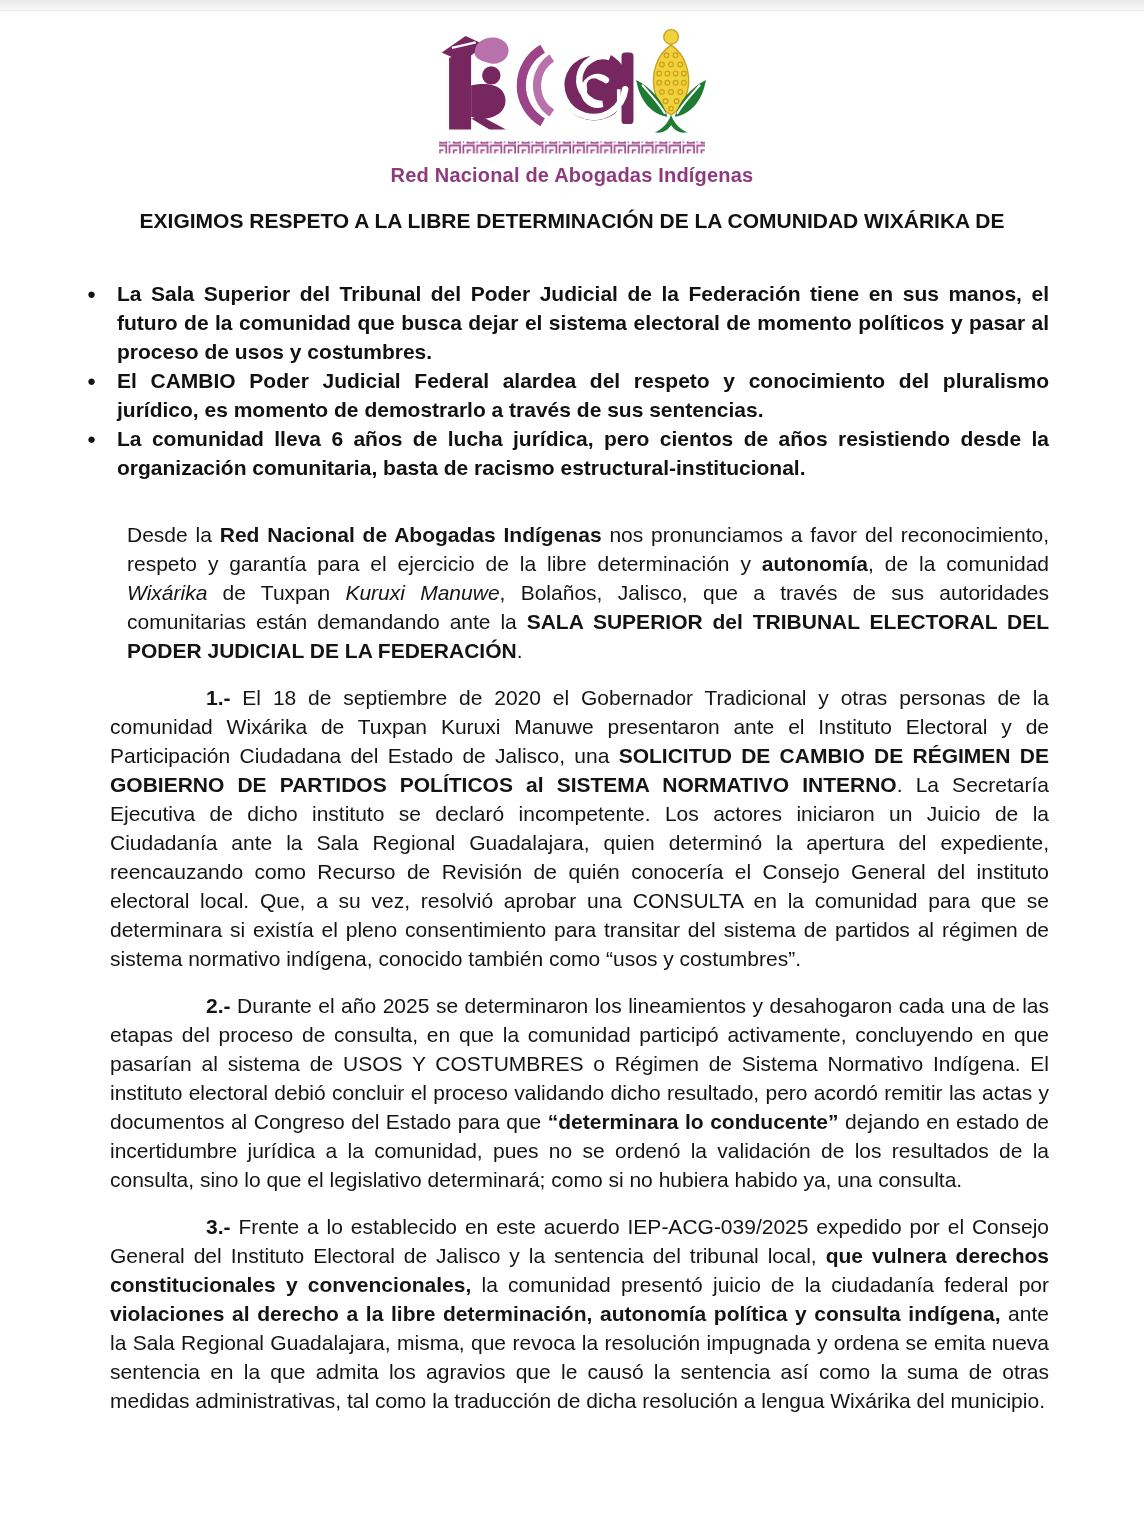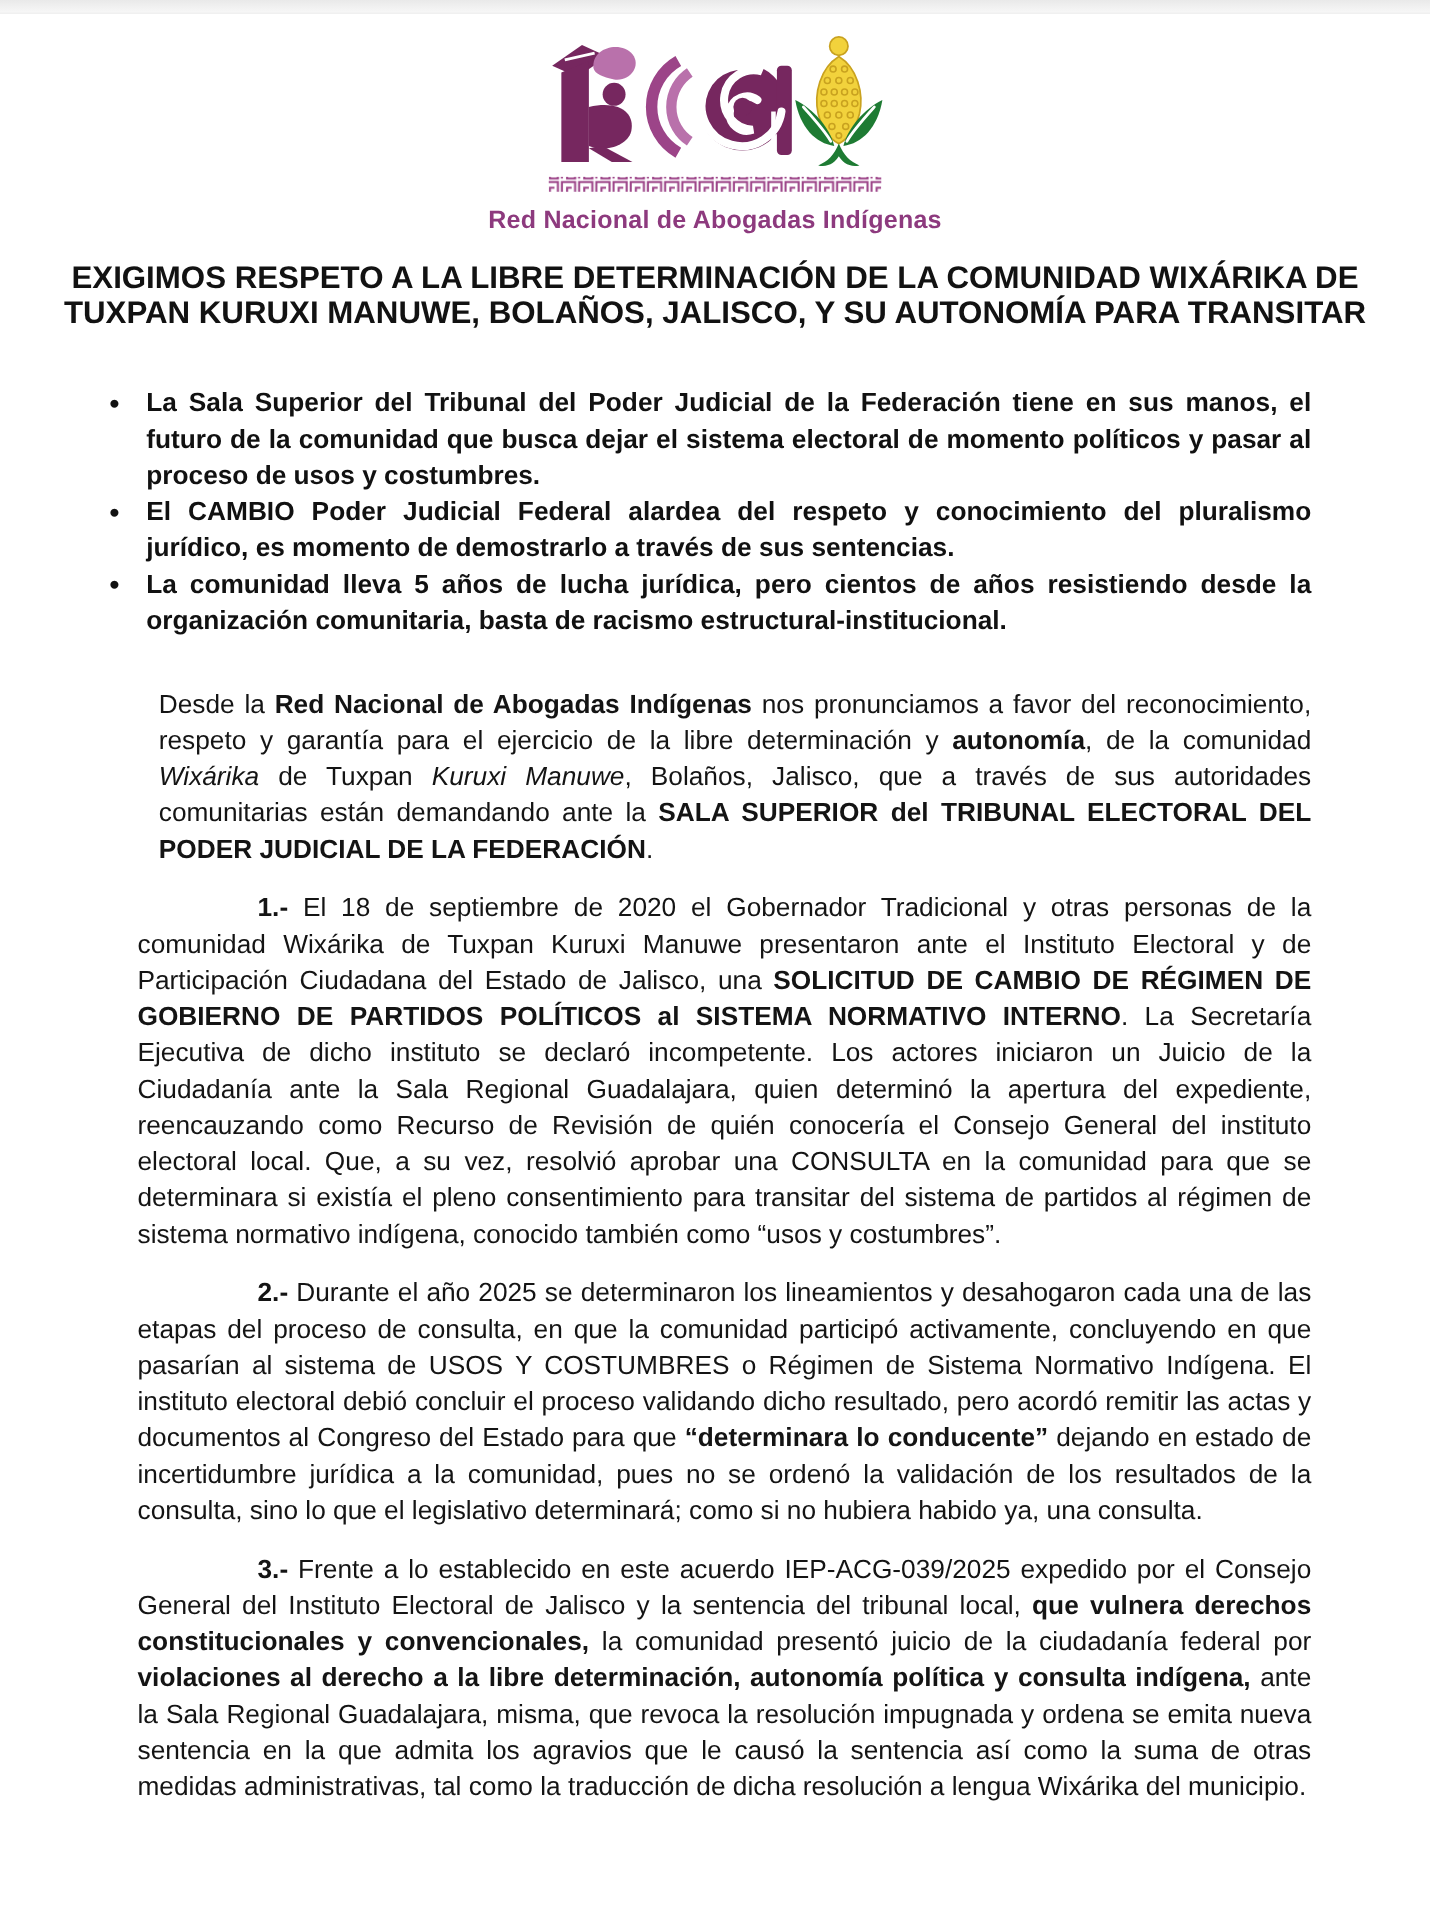--- a/index.html
+++ b/index.html
@@ -41,21 +41,21 @@
     font-weight: 700;
     font-size: 20px;
     letter-spacing: 0.2px;
     color: var(--c-logo_text, #8d3a7e);
   }
   
   .doc-title {
     margin-top: 20px;
     text-align: center;
     font-weight: 700;
-    font-size: 25px;
+    font-size: 21px;
     line-height: 28px;
     color: #121212;
   }
   .doc-title .t-line { white-space: nowrap; }
   
   ul.bullet-list {
     list-style: none;
     margin: 44px 95px 0 85px;
     padding: 0;
     font-weight: 700;
@@ -156,35 +156,34 @@
 
     <g>
       <rect x="5" y="127" width="290" height="13" fill="url(#meander)"></rect>
     </g>
   </svg>
   <div class="logo-name">Red Nacional de Abogadas Indígenas</div>
 </div>
 
 <div class="doc-title">
   <div class="t-line">EXIGIMOS RESPETO A LA LIBRE DETERMINACIÓN DE LA COMUNIDAD WIXÁRIKA DE</div>
-  <div class="t-line">TUXPAN KURUXI MANUWE, BOLAÑOS, JALISCO, Y SU AUTONOMÍA PARA TRANSITAR</div>
 </div>
 
 <ul class="bullet-list">
   <li>
     <span class="dot">●</span>
     <span class="b-text">La Sala Superior del Tribunal del Poder Judicial de la Federación tiene en sus manos, el futuro de la comunidad que busca dejar el sistema electoral de momento políticos y pasar al proceso de usos y costumbres.</span>
   </li>
   <li>
     <span class="dot">●</span>
     <span class="b-text">El CAMBIO Poder Judicial Federal alardea del respeto y conocimiento del pluralismo jurídico, es momento de demostrarlo a través de sus sentencias.</span>
   </li>
   <li>
     <span class="dot">●</span>
-    <span class="b-text">La comunidad lleva 5 años de lucha jurídica, pero cientos de años resistiendo desde la organización comunitaria, basta de racismo estructural-institucional.</span>
+    <span class="b-text">La comunidad lleva 6 años de lucha jurídica, pero cientos de años resistiendo desde la organización comunitaria, basta de racismo estructural-institucional.</span>
   </li>
 </ul>
 
 <div class="body-text">
   <p class="para first"><span>Desde la </span><span style="font-weight: 700;">Red Nacional de Abogadas Indígenas</span><span> nos pronunciamos a favor del reconocimiento, respeto y garantía para el ejercicio de la libre determinación y </span><span style="font-weight: 700;">autonomía</span><span>, de la comunidad </span><span style="font-style: italic;">Wixárika</span><span> de Tuxpan </span><span style="font-style: italic;">Kuruxi Manuwe</span><span>, Bolaños, Jalisco, que a través de sus autoridades comunitarias están demandando ante la </span><span style="font-weight: 700;">SALA SUPERIOR del TRIBUNAL ELECTORAL DEL PODER JUDICIAL DE LA FEDERACIÓN</span><span>.</span></p>
   <p class="para indented"><span style="font-weight: 700;">1.- </span><span>El 18 de septiembre de 2020 el Gobernador Tradicional y otras personas de la comunidad Wixárika de Tuxpan Kuruxi Manuwe presentaron ante el Instituto Electoral y de Participación Ciudadana del Estado de Jalisco, una </span><span style="font-weight: 700;">SOLICITUD DE CAMBIO DE RÉGIMEN DE GOBIERNO DE PARTIDOS POLÍTICOS al SISTEMA NORMATIVO INTERNO</span><span>. La Secretaría Ejecutiva de dicho instituto se declaró incompetente. Los actores iniciaron un Juicio de la Ciudadanía ante la Sala Regional Guadalajara, quien determinó la apertura del expediente, reencauzando como Recurso de Revisión de quién conocería el Consejo General del instituto electoral local. Que, a su vez, resolvió aprobar una CONSULTA en la comunidad para que se determinara si existía el pleno consentimiento para transitar del sistema de partidos al régimen de sistema normativo indígena, conocido también como “usos y costumbres”.</span></p>
   <p class="para indented"><span style="font-weight: 700;">2.- </span><span>Durante el año 2025 se determinaron los lineamientos y desahogaron cada una de las etapas del proceso de consulta, en que la comunidad participó activamente, concluyendo en que pasarían al sistema de USOS Y COSTUMBRES o Régimen de Sistema Normativo Indígena. El instituto electoral debió concluir el proceso validando dicho resultado, pero acordó remitir las actas y documentos al Congreso del Estado para que </span><span style="font-weight: 700;">“determinara lo conducente”</span><span> dejando en estado de incertidumbre jurídica a la comunidad, pues no se ordenó la validación de los resultados de la consulta, sino lo que el legislativo determinará; como si no hubiera habido ya, una consulta.</span></p>
   <p class="para indented"><span style="font-weight: 700;">3.- </span><span>Frente a lo establecido en este acuerdo IEP-ACG-039/2025 expedido por el Consejo General del Instituto Electoral de Jalisco y la sentencia del tribunal local, </span><span style="font-weight: 700;">que vulnera derechos constitucionales y convencionales,</span><span> la comunidad presentó juicio de la ciudadanía federal por </span><span style="font-weight: 700;">violaciones al derecho a la libre determinación, autonomía política y consulta indígena,</span><span> ante la Sala Regional Guadalajara, misma, que revoca la resolución impugnada y ordena se emita nueva sentencia en la que admita los agravios que le causó la sentencia así como la suma de otras medidas administrativas, tal como la traducción de dicha resolución a lengua Wixárika del municipio.</span></p>
 </div>
 

